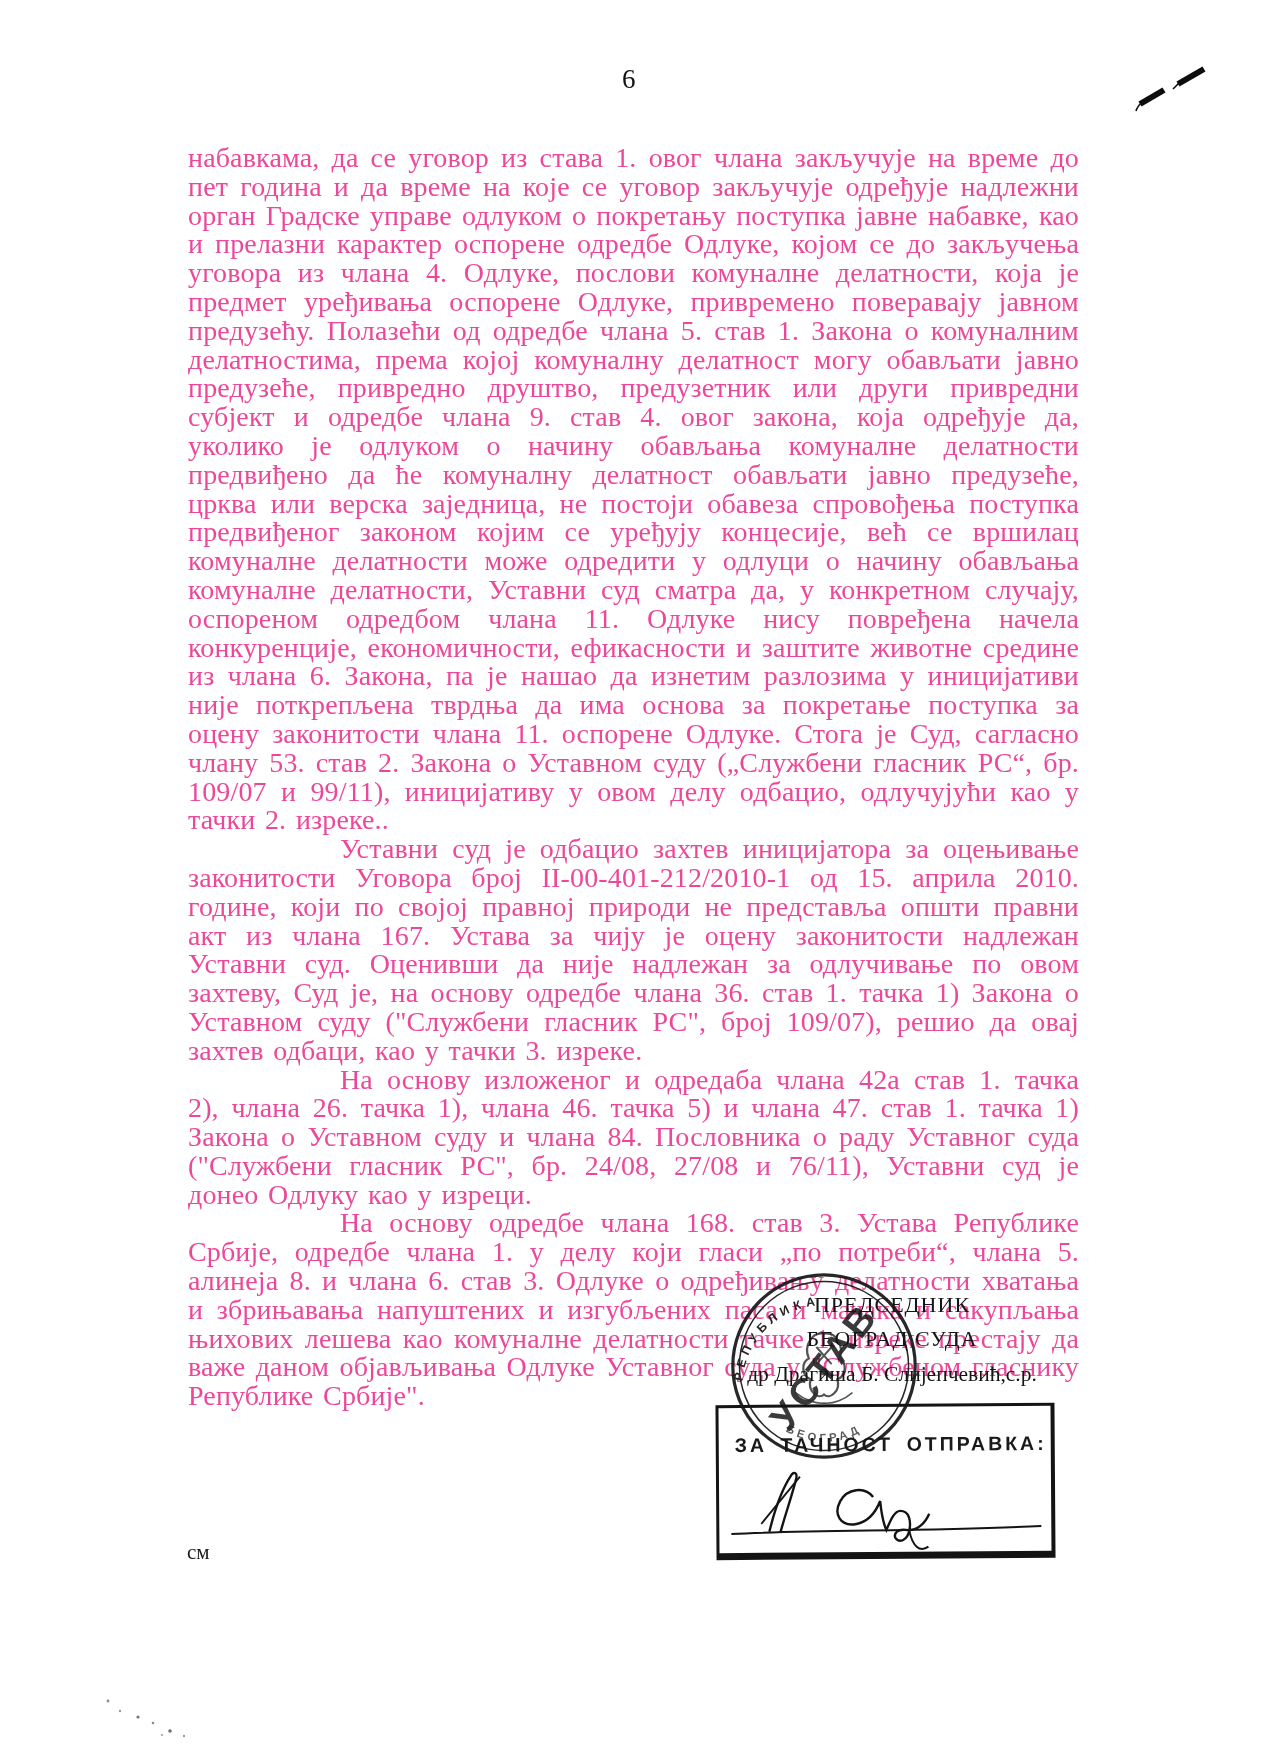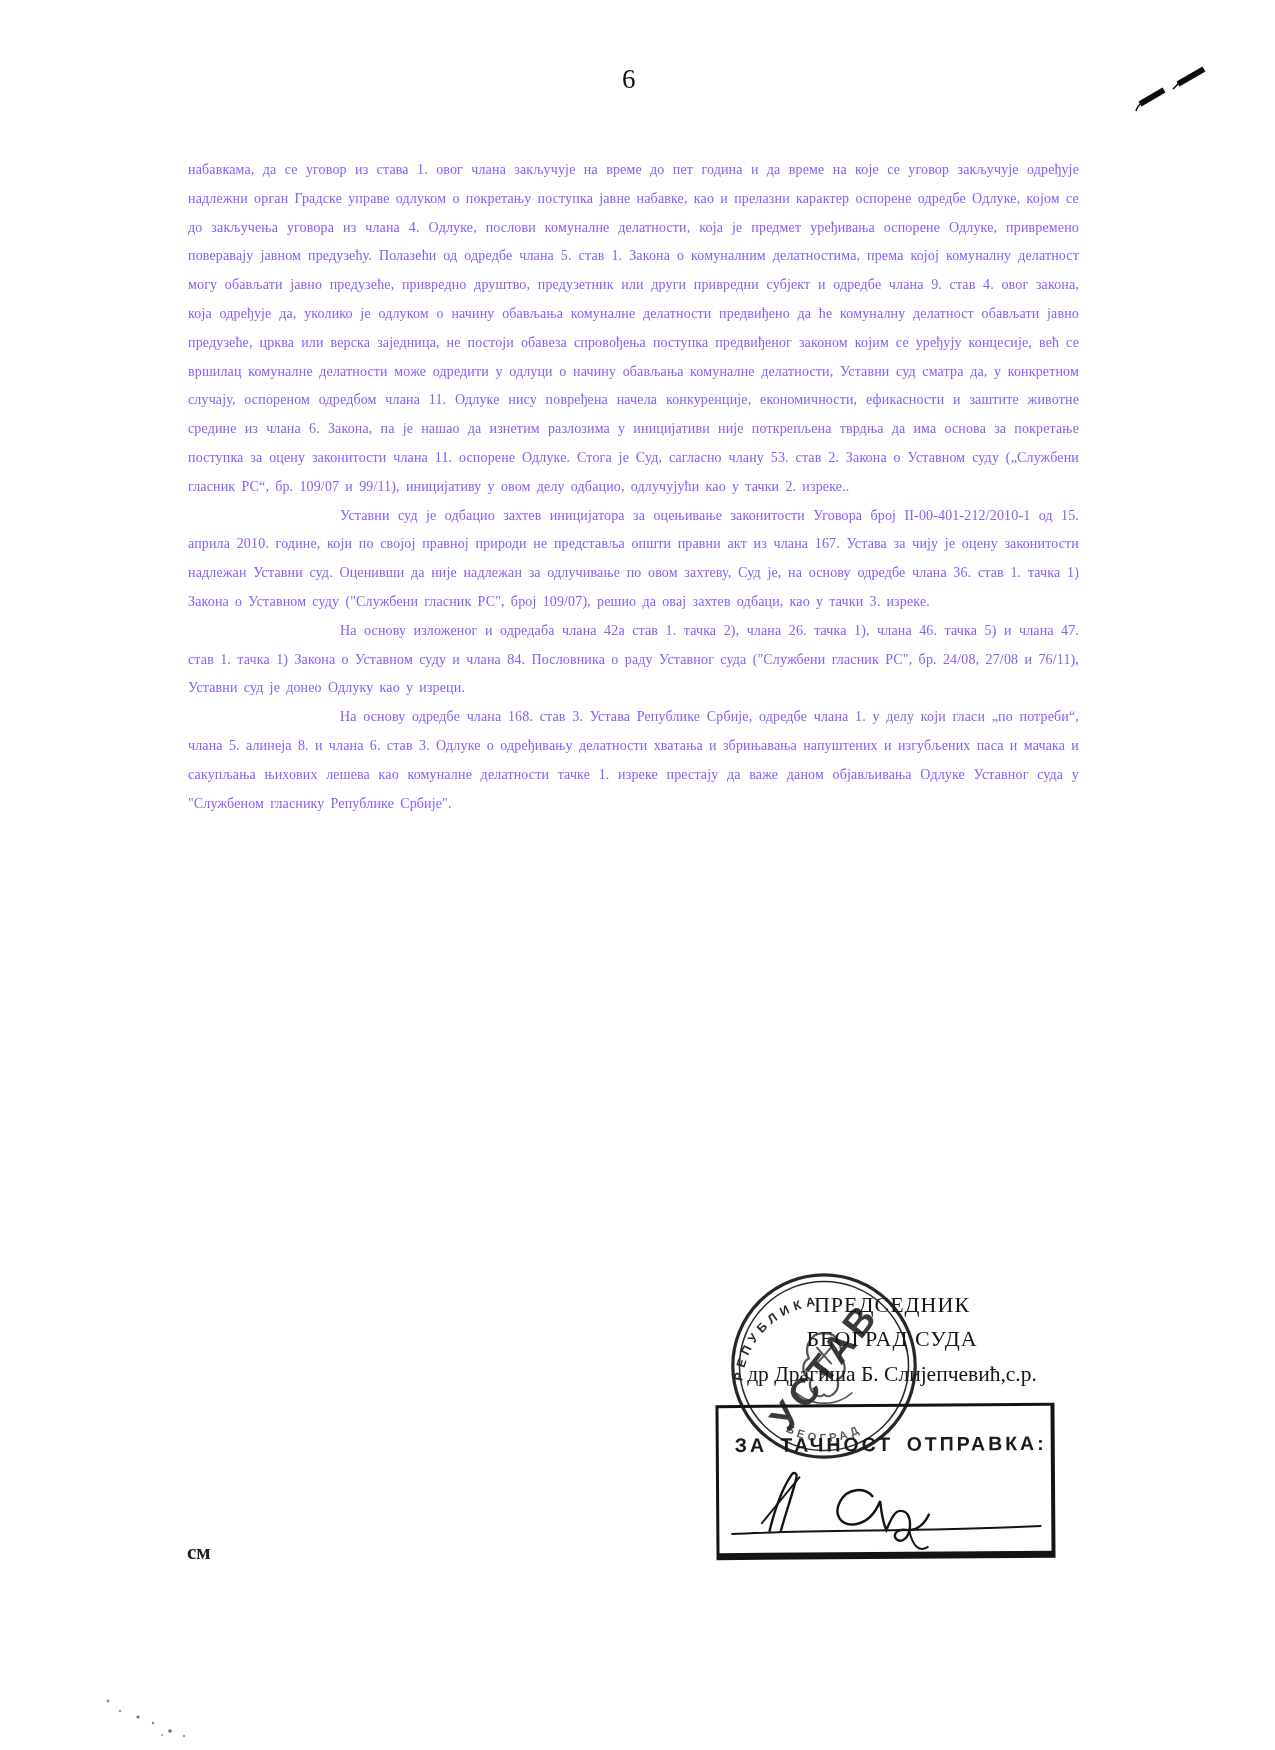--- a/index.html
+++ b/index.html
@@ -19,27 +19,26 @@
     top: 64px;
     font-size: 27px;
     color: #121212;
   }
   .pen-marks { position: absolute; left: 1125px; top: 55px; }
   .body-text {
     position: absolute;
     left: 188px;
     top: 144px;
     width: 891px;
-    font-size: 14px;
+    font-size: 28px;
     line-height: 28.8px;
     text-align: justify;
-    color: #8b5cf6;
+    color: #ec4899;
     word-spacing: 2.5px;
     letter-spacing: 0.15px;
-    margin-top: 12px;
   }
   .para { margin: 0; }
   .para.indent { text-indent: 152px; }
   .sig-block {
     position: absolute;
     left: 706px;
     top: 1294px;
     width: 372px;
     text-align: center;
     color: #151515;
@@ -71,21 +70,21 @@
     white-space: nowrap;
   }
   .handwritten { position: absolute; left: 0px; top: 52px; }
   .seal { position: absolute; left: 729px; top: 1271px; opacity: 0.93; }
   .seal text { font-family: "Liberation Sans", "DejaVu Sans", sans-serif; fill: #141414; }
   .initials {
     position: absolute;
     left: 187px;
     top: 1540px;
     font-size: 21px;
-    font-weight: 700;
+    font-weight: 400;
     color: #1b1b1b;
   }
   .specks { position: absolute; left: 98px; top: 1693px; }
 </style>
 </head>
 <body>
 
 <div class="page">
 
   <div class="page-number">6</div>

